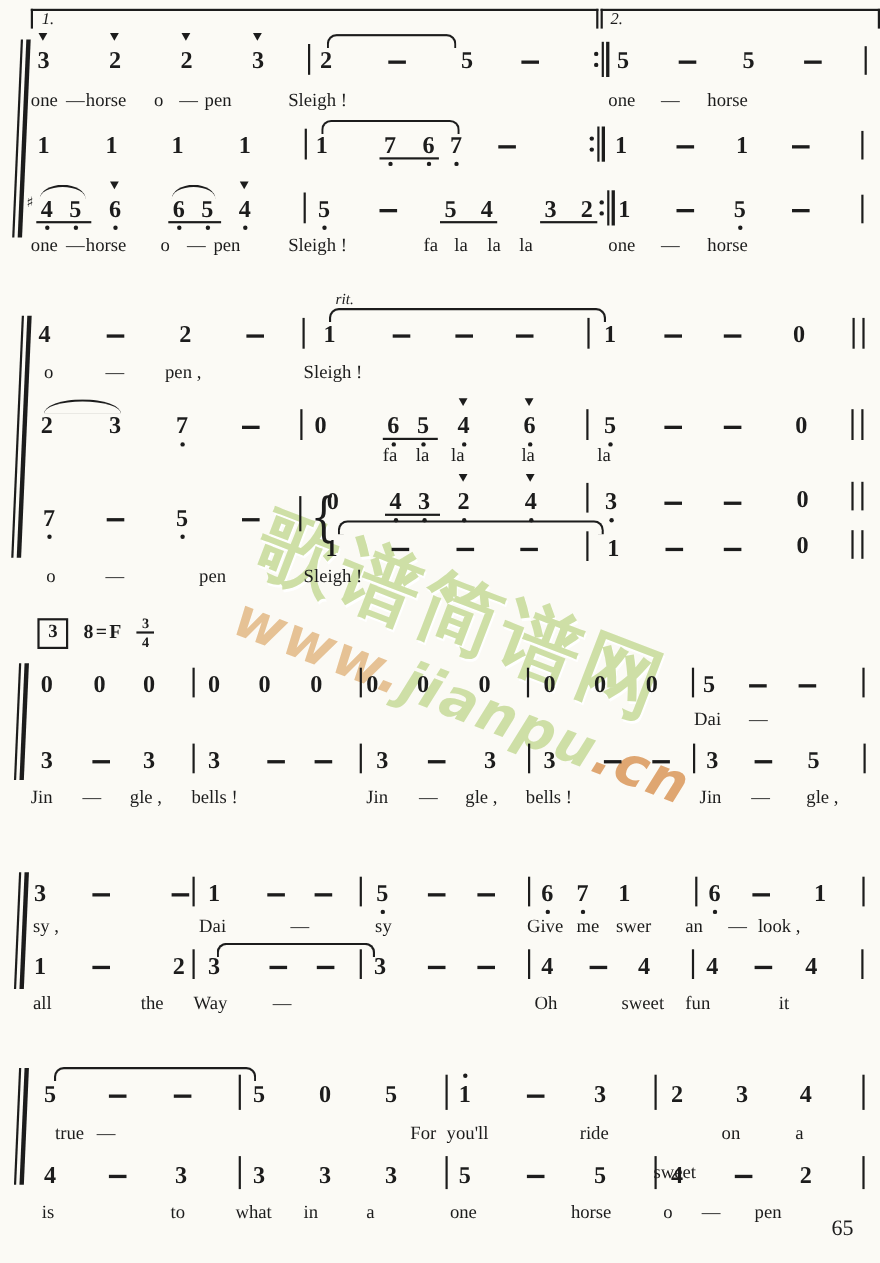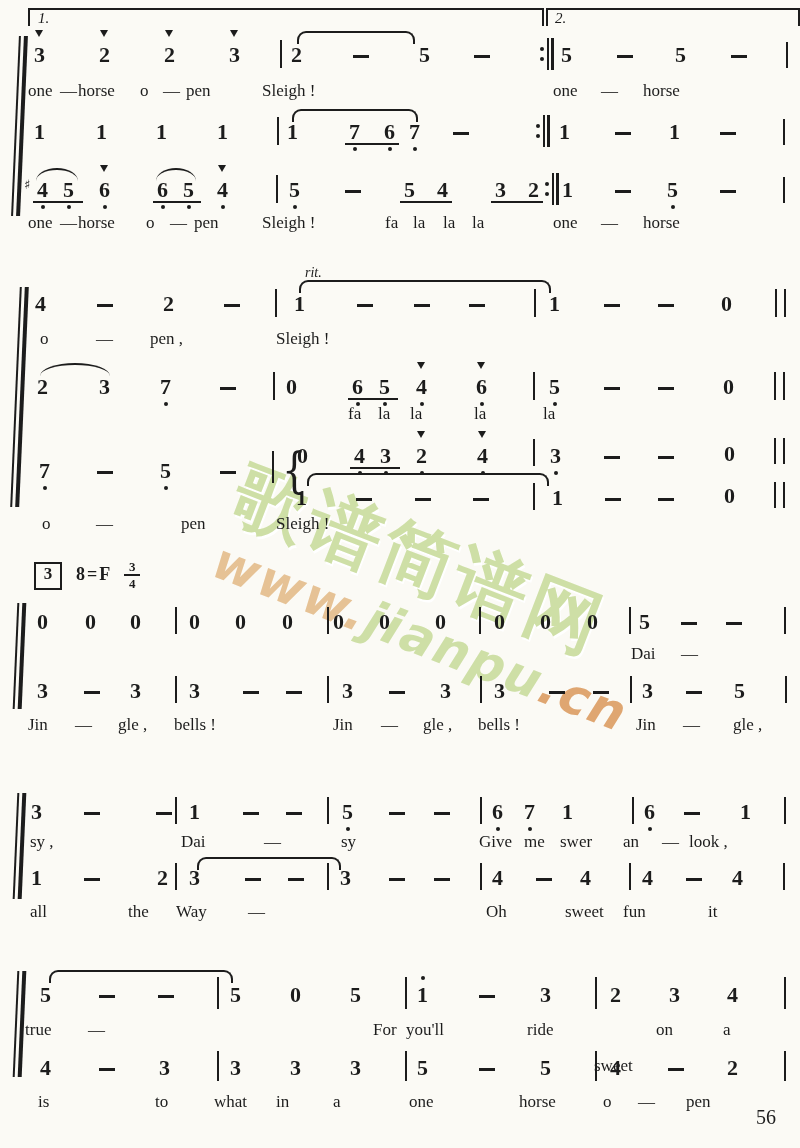--- a/index.html
+++ b/index.html
@@ -384,21 +384,21 @@
     <div class="it n" style="left: 349px; top: 984px;">5</div>
     <div class="it bar" style="left: 405px; top: 977px; height: 32px;"></div>
     <div class="it n" style="left: 416px; top: 984px;">1<i class="da"></i></div>
     <div class="it d" style="left: 479px; top: 995px;"></div>
     <div class="it n" style="left: 539px; top: 984px;">3</div>
     <div class="it bar" style="left: 595px; top: 977px; height: 32px;"></div>
     <div class="it n" style="left: 609px; top: 984px;">2</div>
     <div class="it n" style="left: 668px; top: 984px;">3</div>
     <div class="it n" style="left: 726px; top: 984px;">4</div>
     <div class="it bar" style="left: 784px; top: 977px; height: 32px;"></div>
-    <div class="it ly" style="left: 25px; top: 1020px;">true</div>
+    <div class="it ly" style="left: 50px; top: 1020px;">true</div>
     <div class="it ly" style="left: 88px; top: 1020px;">—</div>
     <div class="it ly" style="left: 373px; top: 1020px;">For</div>
     <div class="it ly" style="left: 406px; top: 1020px;">you'll</div>
     <div class="it ly" style="left: 527px; top: 1020px;">ride</div>
     <div class="it ly" style="left: 594px; top: 1056px;">sweet</div>
     <div class="it ly" style="left: 656px; top: 1020px;">on</div>
     <div class="it ly" style="left: 723px; top: 1020px;">a</div>
     <div class="it n" style="left: 39px; top: 1057px;">4</div>
     <div class="it d" style="left: 99px; top: 1068px;"></div>
     <div class="it n" style="left: 158px; top: 1057px;">3</div>
@@ -420,13 +420,13 @@
     <div class="it ly" style="left: 214px; top: 1092px;">what</div>
     <div class="it ly" style="left: 276px; top: 1092px;">in</div>
     <div class="it ly" style="left: 333px; top: 1092px;">a</div>
     <div class="it ly" style="left: 409px; top: 1092px;">one</div>
     <div class="it ly" style="left: 519px; top: 1092px;">horse</div>
     <div class="it ly" style="left: 603px; top: 1092px;">o</div>
     <div class="it ly" style="left: 638px; top: 1092px;">—</div>
     <div class="it ly" style="left: 686px; top: 1092px;">pen</div>
   </div>
 
-<div class="pageno">56</div>
+<div class="pageno">65</div>
 
 </body></html>

